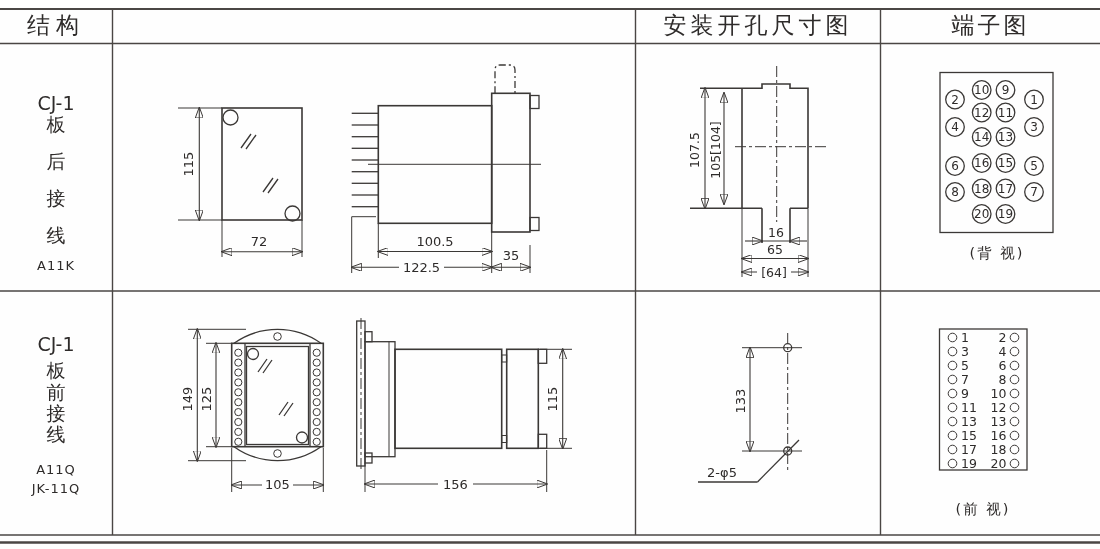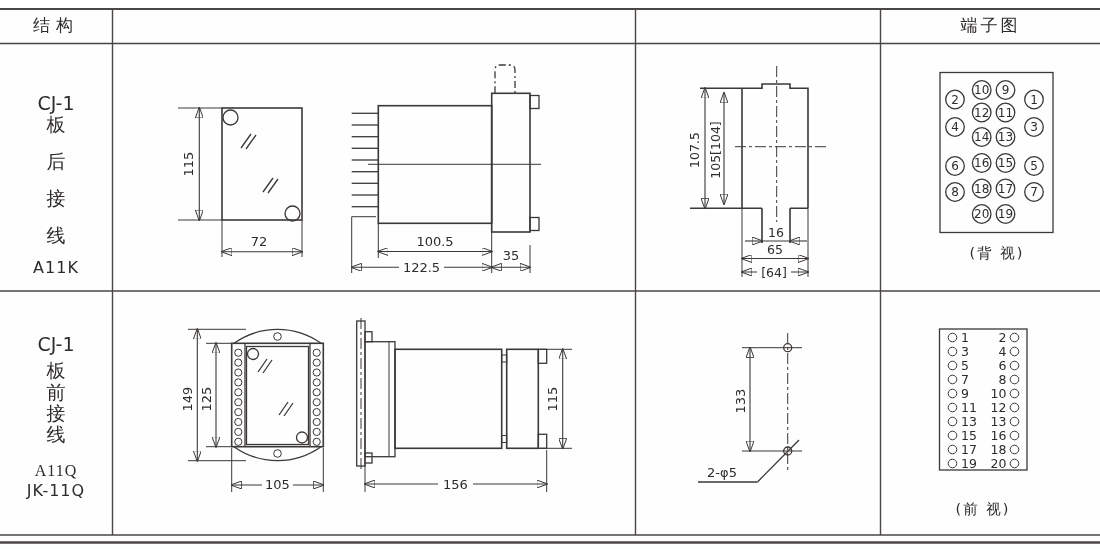--- a/index.html
+++ b/index.html
@@ -16,25 +16,25 @@
   .cl{stroke-width:1.0;stroke-dasharray:11 3 3 3;}
   .grid line{stroke:#4a4644;}
   text{fill:#2e2b2a;stroke:none;}
   .d13{font-size:13px;}
   .d12{font-size:12.5px;}
   .tnum{font-size:12px;text-anchor:middle;}
   .t2num{font-size:12.5px;}
   .vlab{font-size:14.5px;text-anchor:middle;letter-spacing:2px;}
   .mid{text-anchor:middle;}
   .wbg{fill:#fefefe;stroke:none;}
-  .hdr{position:absolute;top:14px;height:22px;line-height:22px;text-align:center;font-size:17px;}
+  .hdr{position:absolute;top:14px;height:22px;line-height:22px;text-align:center;font-size:23px;}
   .sc{position:absolute;left:0;width:112px;text-align:center;}
   .model{font-size:19px;margin-top:11px;}
   .wl{font-size:19px;line-height:21px;}
-  .code{font-size:16px;letter-spacing:1px;}
+  .code{font-size:13px;letter-spacing:1px;}
 </style>
 </head>
 <body>
 
 <div class="stage">
 
   <svg class="grid" style="left:0;top:0" width="1100" height="549" viewBox="0 0 1100 549">
     <defs>
       <marker id="arw" orient="auto-start-reverse" markerWidth="11" markerHeight="8" refX="10" refY="4" markerUnits="userSpaceOnUse">
         <path d="M0,0 L11,4 L0,8 Z" fill="#3b3836" stroke="none"></path>
@@ -44,35 +44,36 @@
     <line x1="0" y1="43.5" x2="1100" y2="43.5" stroke-width="1.4"></line>
     <line x1="0" y1="291" x2="1100" y2="291" stroke-width="1.4"></line>
     <line x1="0" y1="535" x2="1100" y2="535" stroke-width="1.4"></line>
     <line x1="0" y1="542.5" x2="1100" y2="542.5" stroke-width="2.6"></line>
     <line x1="112.5" y1="9" x2="112.5" y2="535" stroke-width="1.4"></line>
     <line x1="635.5" y1="9" x2="635.5" y2="535" stroke-width="1.4"></line>
     <line x1="880.5" y1="9" x2="880.5" y2="535" stroke-width="1.4"></line>
   </svg>
 
   <div class="hdr" style="left:0;width:112px;letter-spacing:6px;">结构</div>
+  <div class="hdr" style="left:636px;width:244px;letter-spacing:4px;">安装开孔尺寸图</div>
   <div class="hdr" style="left:881px;width:219px;letter-spacing:3px;">端子图</div>
 
   <div class="sc model" style="top:81px;">CJ-1</div>
   <div class="sc wl" style="top:114px;">板</div>
   <div class="sc wl" style="top:151px;">后</div>
   <div class="sc wl" style="top:188px;">接</div>
   <div class="sc wl" style="top:225px;">线</div>
   <div class="sc code" style="top:258px;">A11K</div>
 
   <div class="sc model" style="top:322px;">CJ-1</div>
   <div class="sc wl" style="top:360px;">板</div>
   <div class="sc wl" style="top:382px;">前</div>
   <div class="sc wl" style="top:403px;">接</div>
   <div class="sc wl" style="top:424px;">线</div>
-  <div class="sc code" style="top:462px;font-family:Liberation Serif, serif;">A11Q</div>
+  <div class="sc code" style="top:462px;">A11Q</div>
   <div class="sc code" style="top:481px;">JK-11Q</div>
 
   <svg style="left:170px;top:95px" width="150" height="175" viewBox="170 95 150 175">
     <g>
       <rect class="o ln" x="222" y="108" width="80" height="112"></rect>
       <circle class="o md" cx="230.5" cy="117.5" r="7.5"></circle>
       <circle class="o md" cx="292.5" cy="213.5" r="7.5"></circle>
       <path class="md" d="M241,148 L251,134 M246,149 L256,135"></path>
       <path class="md" d="M263,192 L273,178 M268,193 L278,179"></path>
     </g>

